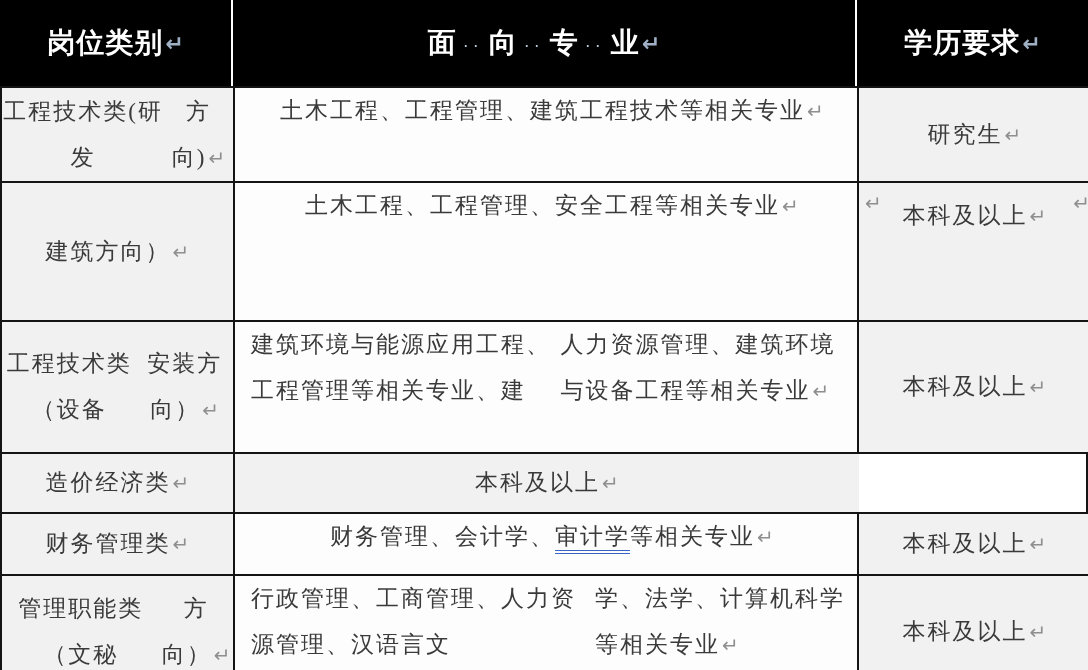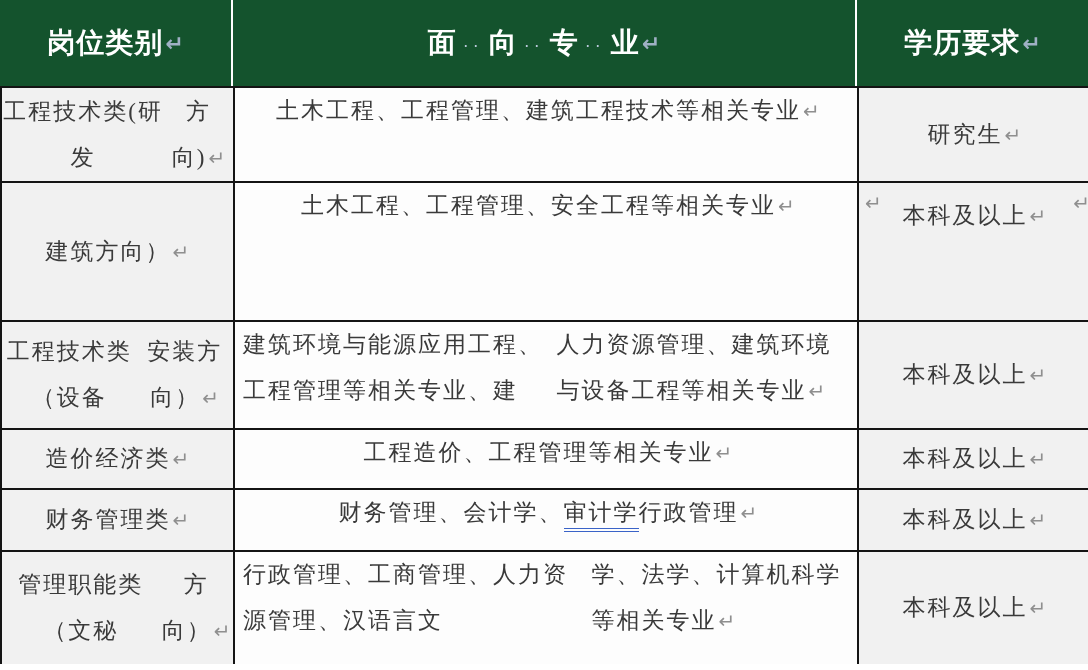--- a/index.html
+++ b/index.html
@@ -4,21 +4,21 @@
 <style>
   * { margin:0; padding:0; box-sizing:border-box; }
   html,body { background:#ffffff; }
   .doc {
     position:relative; width:1088px; height:670px; overflow:hidden;
     font-family:"Liberation Serif", serif; background:#ffffff;
   }
   
   .thead {
     display:grid; grid-template-columns:233px 624px 231px;
-    height:88px; background:#14532d; border-bottom:2px solid #141414;
+    height:88px; background:#000000; border-bottom:2px solid #141414;
   }
   .th {
     display:flex; align-items:center; justify-content:center;
     color:#ffffff; font-weight:bold; font-size:28px; letter-spacing:1px;
     font-family:"Liberation Sans", sans-serif;
     border-right:2px solid #ffffff;
   }
   .th:last-child { border-right:none; }
   .dots {
     color:#b9c8da; font-size:18px; letter-spacing:4px;
@@ -29,35 +29,34 @@
     display:grid; grid-template-columns:233px 624px 231px;
     border-left:2px solid #141414; border-right:2px solid #141414;
     border-bottom:2px solid #141414;
   }
   .tr.cut { border-bottom:none; }
   .td {
     display:flex; justify-content:center;
     font-size:23px; color:#3a3a3a; letter-spacing:2px; line-height:46px;
   }
   .c1 { background:#f1f1f1; border-right:2px solid #141414; align-items:center; text-align:center; }
-  .c2 { background:#fdfdfd; border-right:2px solid #141414; align-items:flex-start; padding-left:8px; padding-right:4px; }
+  .c2 { background:#fdfdfd; border-right:2px solid #141414; align-items:flex-start; padding-left:16px; padding-right:4px; }
   .c3 { background:#f1f1f1; align-items:center; text-align:center; }
   .line { display:block; }
   .mark {
     color:#8f8f8f; font-family:"DejaVu Sans", sans-serif;
     font-size:20px; letter-spacing:0; padding-left:2px;
   }
   .th .mark { color:#9fb0c4; font-size:22px; }
   .c3-multi { justify-content:space-between; align-items:stretch; padding:10px 0 12px 0; }
   .c3-multi .edge-mark { display:block; text-align:left; padding-left:6px; line-height:20px; }
   .c3-multi .midline { display:block; text-align:center; line-height:46px; }
   .ul-link {
     border-bottom:4px double #3a63c8; padding-bottom:1px;
     cursor:pointer;
-    font-family:Liberation Mono, monospace;
   }
 </style>
 </head>
 <body>
 
 <div class="doc">
 
   <div class="thead">
     <div class="th">
       <span>岗位类别</span>
@@ -99,52 +98,49 @@
     <div class="td c2">
       <span class="line"><span>土木工程、工程管理、安全工程等相关专业</span><span class="mark">↵</span></span>
     </div>
     <div class="td c3 c3-multi">
       <span class="mark edge-mark">↵</span>
       <span class="midline"><span>本科及以上</span><span class="mark">↵</span></span>
       <span class="mark edge-mark">↵</span>
     </div>
   </div>
 
-  <div class="tr" style="height:108px">
+  <div class="tr" style="height:132px">
     <div class="td c1">
       <span class="line">工程技术类（设备</span>
       <span class="line"><span>安装方向）</span><span class="mark">↵</span></span>
     </div>
     <div class="td c2">
       <span class="line">建筑环境与能源应用工程、工程管理等相关专业、建</span>
       <span class="line"><span>人力资源管理、建筑环境与设备工程等相关专业</span><span class="mark">↵</span></span>
     </div>
     <div class="td c3">
       <span class="line"><span>本科及以上</span><span class="mark">↵</span></span>
     </div>
   </div>
 
   <div class="tr" style="height:60px">
     <div class="td c1">
       <span class="line"><span>造价经济类</span><span class="mark">↵</span></span>
     </div>
-    <div class="td c2">
-      <span class="line"><span>工程造价、工程管理等相关专业</span><span class="mark">↵</span></span>
-    </div>
     <div class="td c3">
       <span class="line"><span>本科及以上</span><span class="mark">↵</span></span>
     </div>
   </div>
 
   <div class="tr" style="height:62px">
     <div class="td c1">
       <span class="line"><span>财务管理类</span><span class="mark">↵</span></span>
     </div>
     <div class="td c2">
-      <span class="line"><span>财务管理、会计学、</span><span class="ul-link">审计学</span><span>行政管理</span><span class="mark">↵</span></span>
+      <span class="line"><span>财务管理、会计学、</span><span class="ul-link">审计学</span><span>等相关专业</span><span class="mark">↵</span></span>
     </div>
     <div class="td c3">
       <span class="line"><span>本科及以上</span><span class="mark">↵</span></span>
     </div>
   </div>
 
   <div class="tr cut" style="height:112px">
     <div class="td c1">
       <span class="line">管理职能类（文秘</span>
       <span class="line"><span>方向）</span><span class="mark">↵</span></span>

